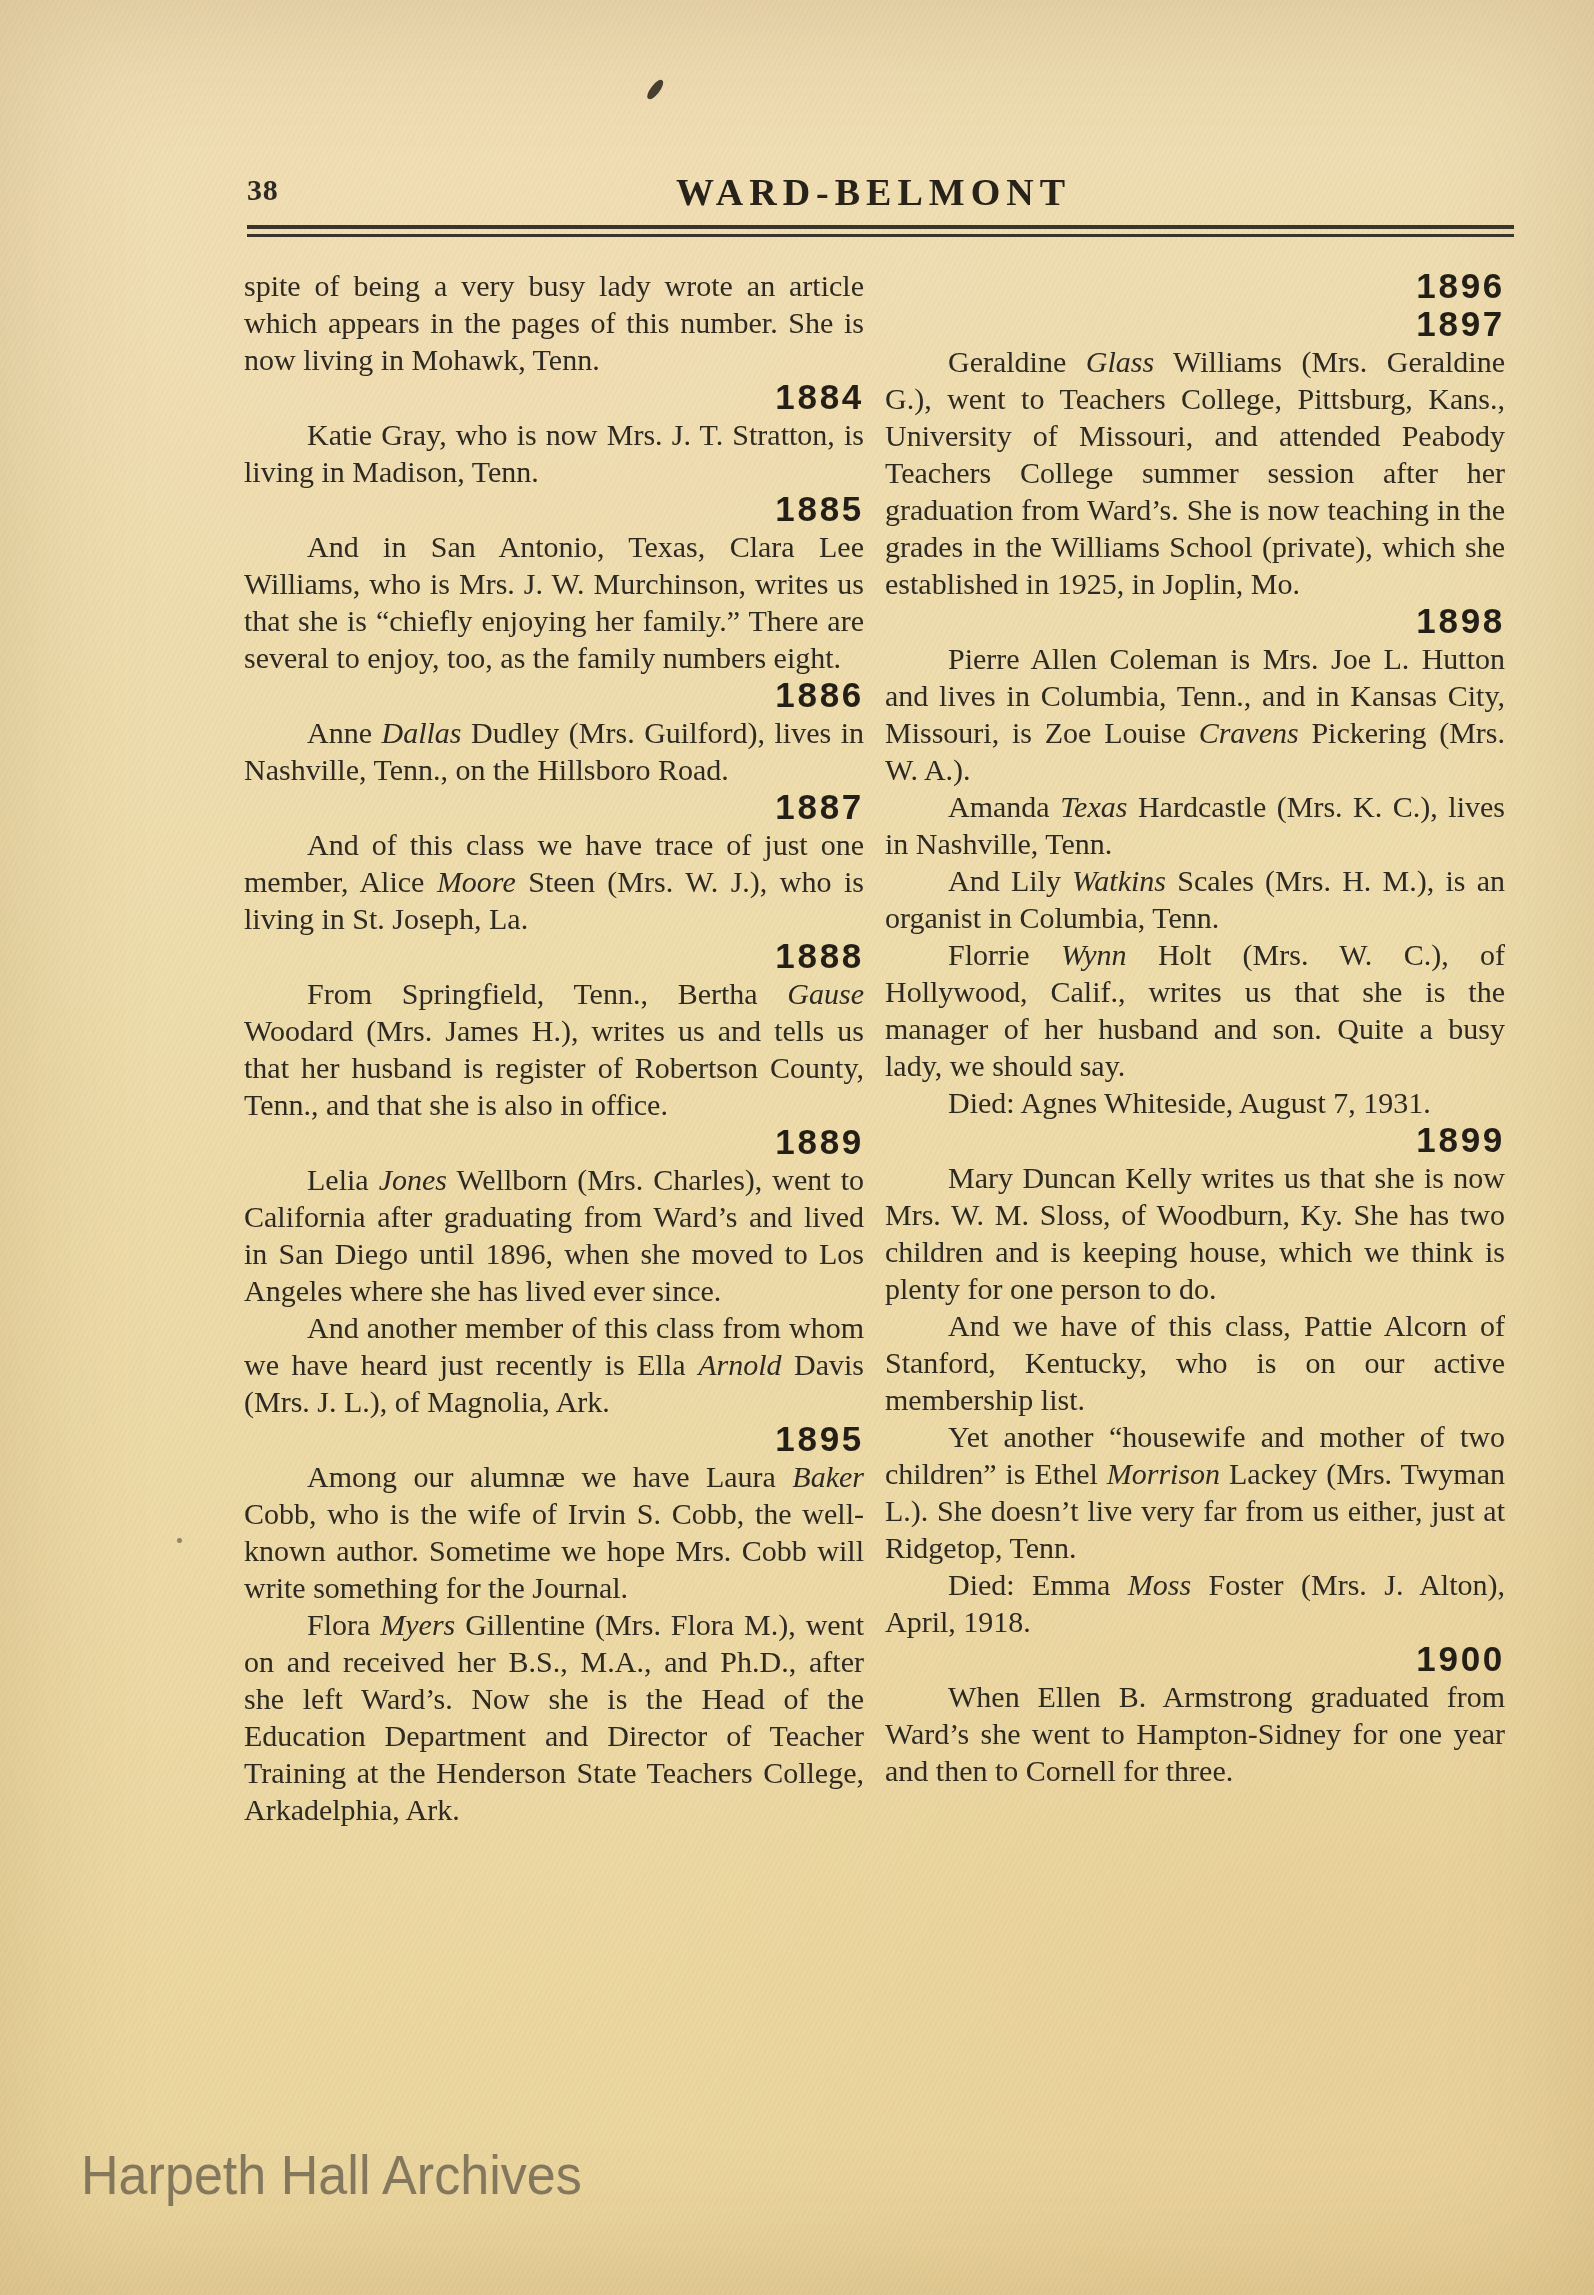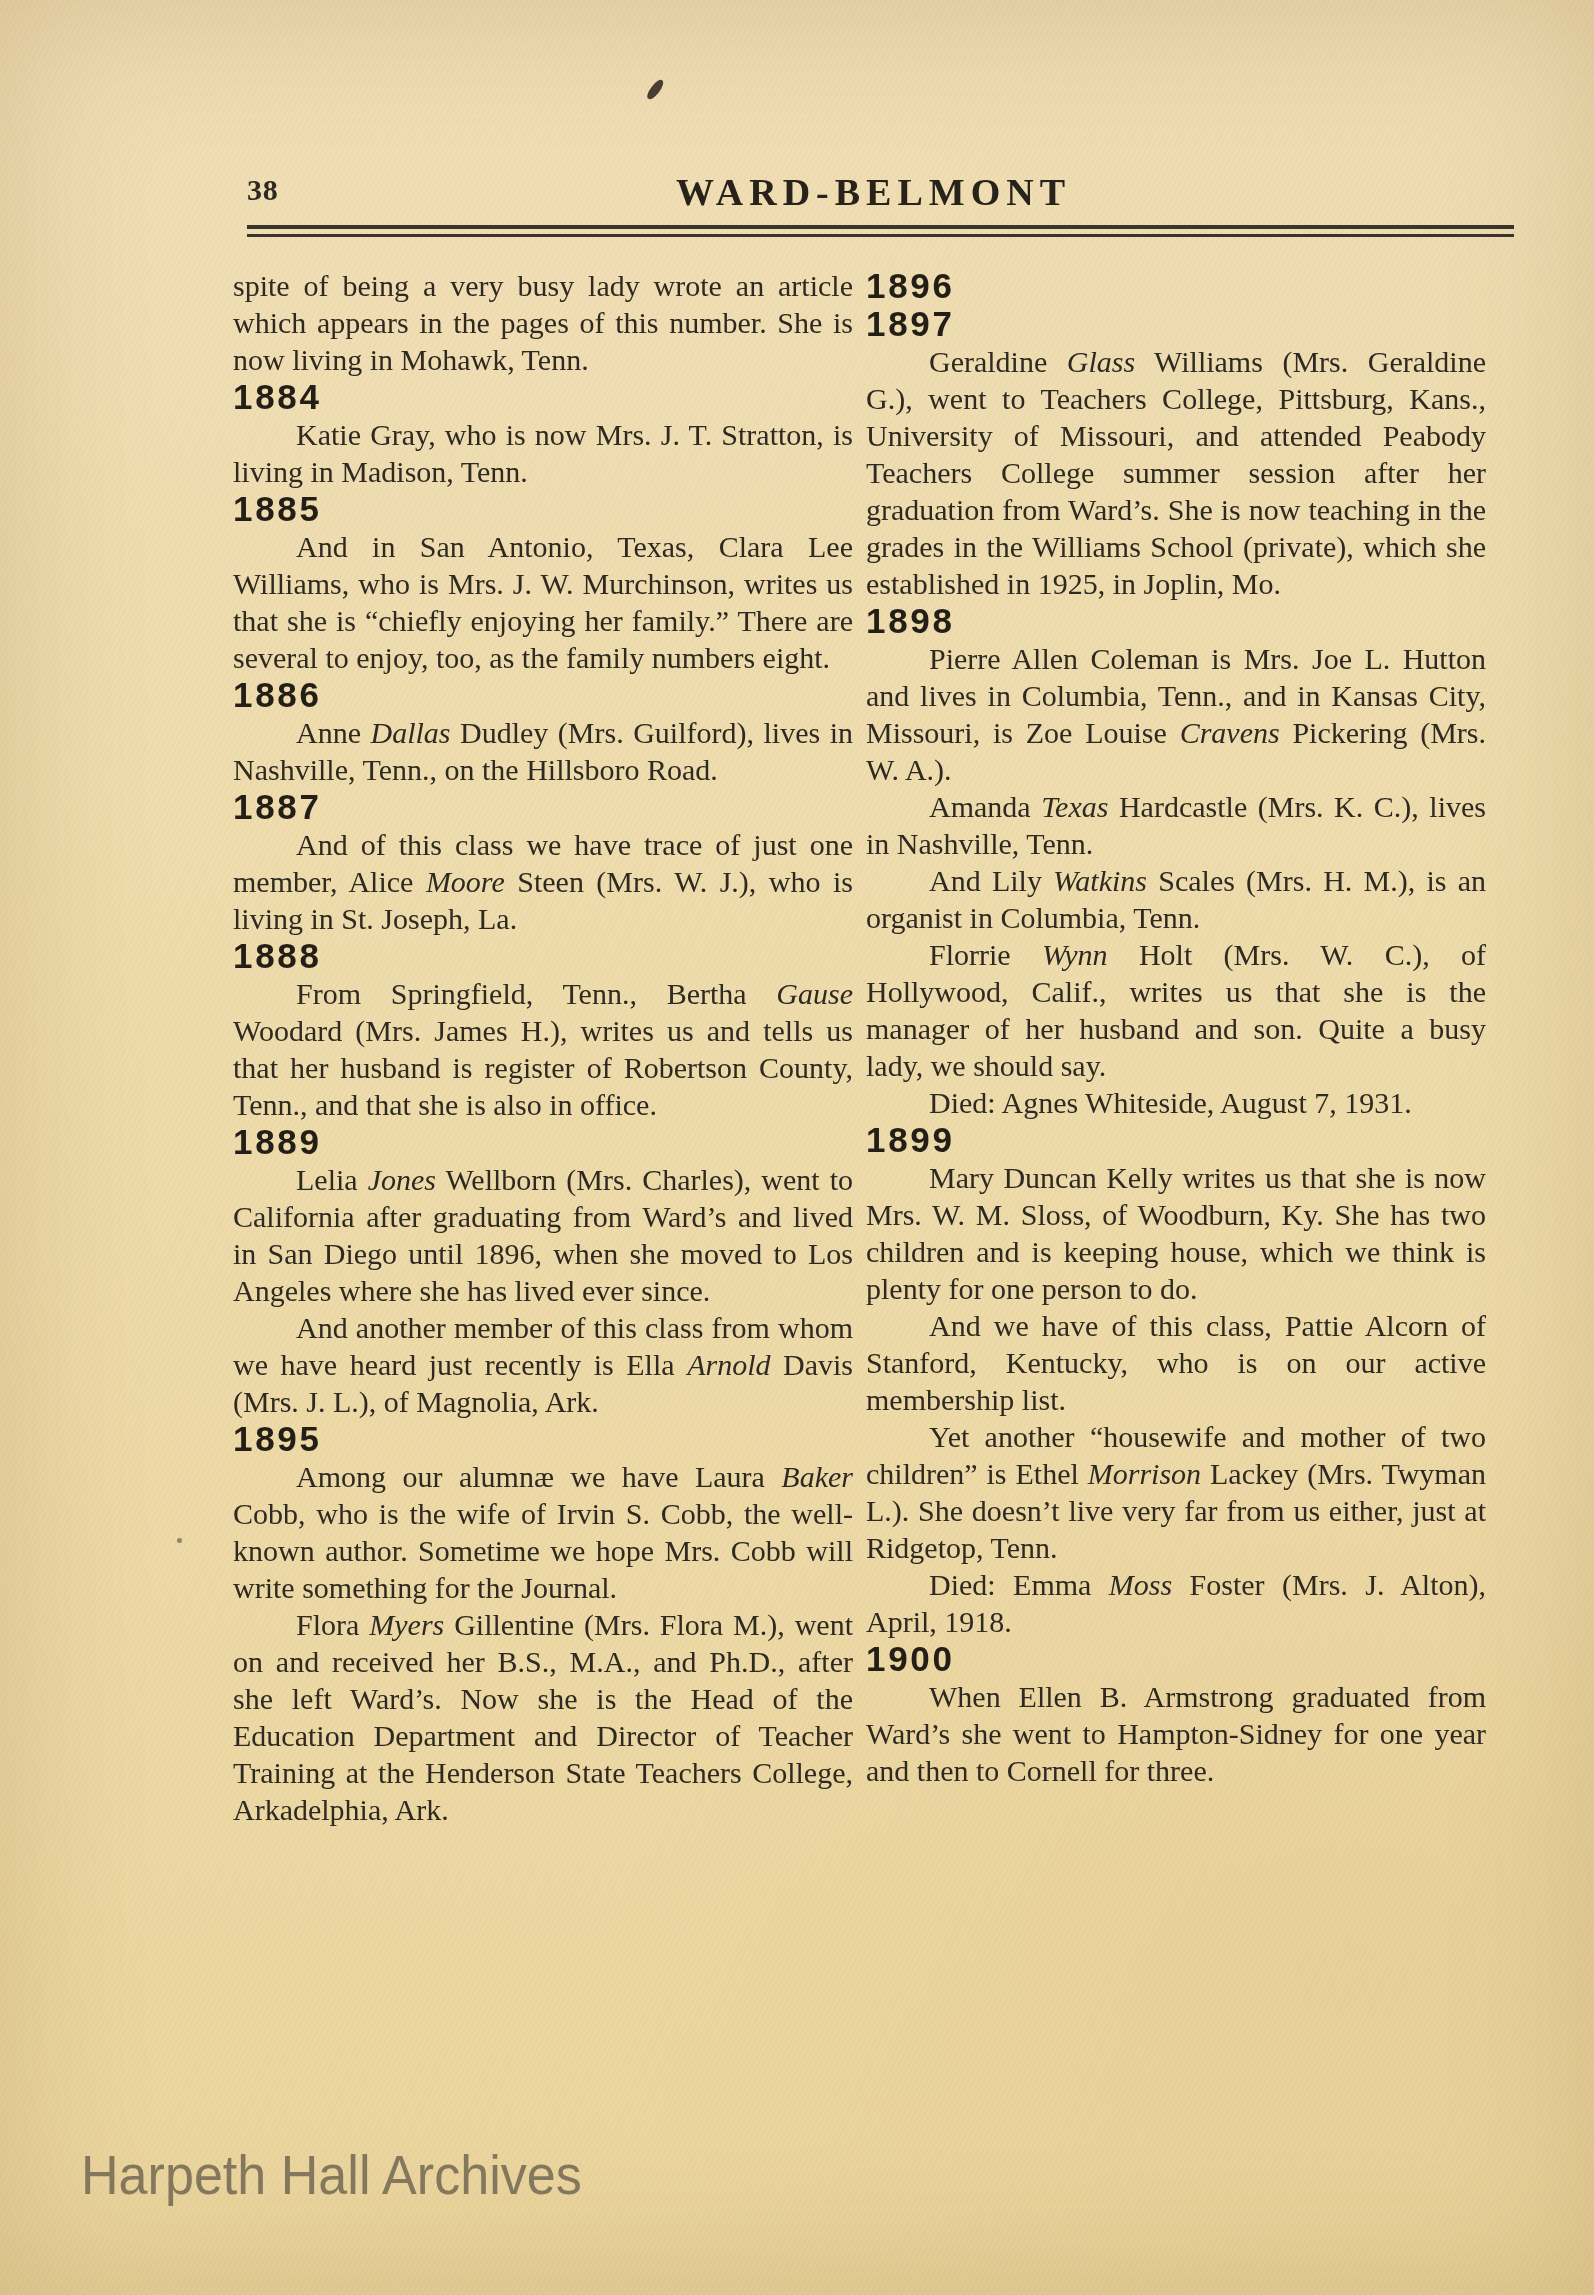--- a/index.html
+++ b/index.html
@@ -23,35 +23,35 @@
   .masthead{
     position:absolute;left:249px;top:170px;width:1249px;
     text-align:center;font-size:38px;font-weight:bold;letter-spacing:6px;
     color:#27231a;
   }
   .double-rule{
     position:absolute;left:247px;top:225px;width:1267px;height:4.6px;
     border-top:4px solid #3a342a;border-bottom:3.3px solid #3a342a;
   }
   .columns{
-    position:absolute;left:233px;top:267px;width:1261px;
-    display:flex;gap:13px;
+    position:absolute;left:244px;top:267px;width:1261px;
+    display:flex;gap:21px;
   }
   .column{
     width:620px;
     font-size:30px;line-height:37px;
     text-align:justify;
     hyphens:auto;-webkit-hyphens:auto;
   }
   .column p{margin:0;}
   .column p.indent{text-indent:63px;}
   .year{
     font-family:"Liberation Sans", sans-serif;
     font-weight:bold;font-size:35px;line-height:38px;
-    letter-spacing:2.7px;text-align:left;color:#241f16;
+    letter-spacing:2.7px;text-align:right;color:#241f16;
   }
   .column i{font-style:italic;}
   .watermark{
     position:absolute;left:81px;top:2144px;
     font-family:"Liberation Sans", sans-serif;
     font-size:56px;line-height:61px;
     color:#7b7158;opacity:.92;
     transform:scaleX(.93);transform-origin:left top;
     white-space:nowrap;
   }

